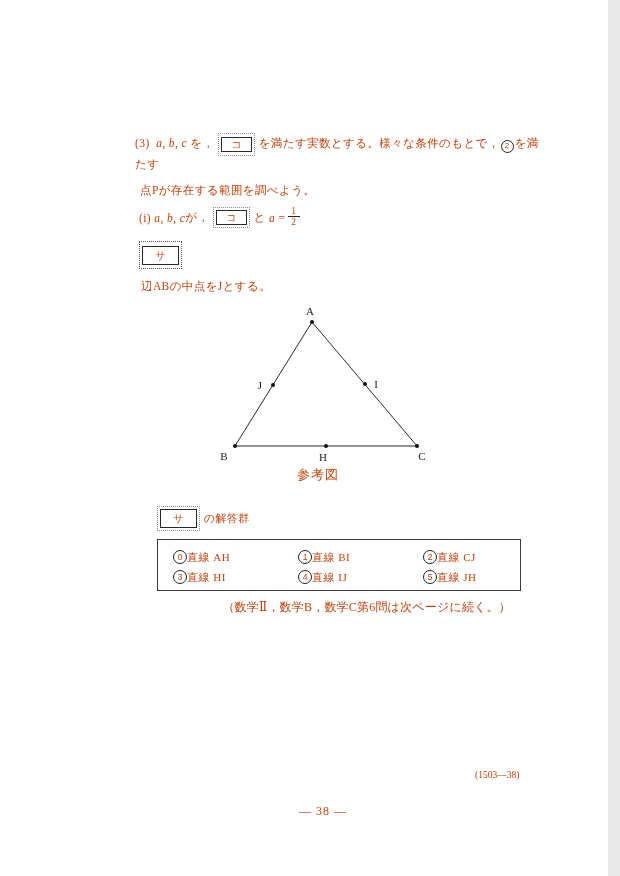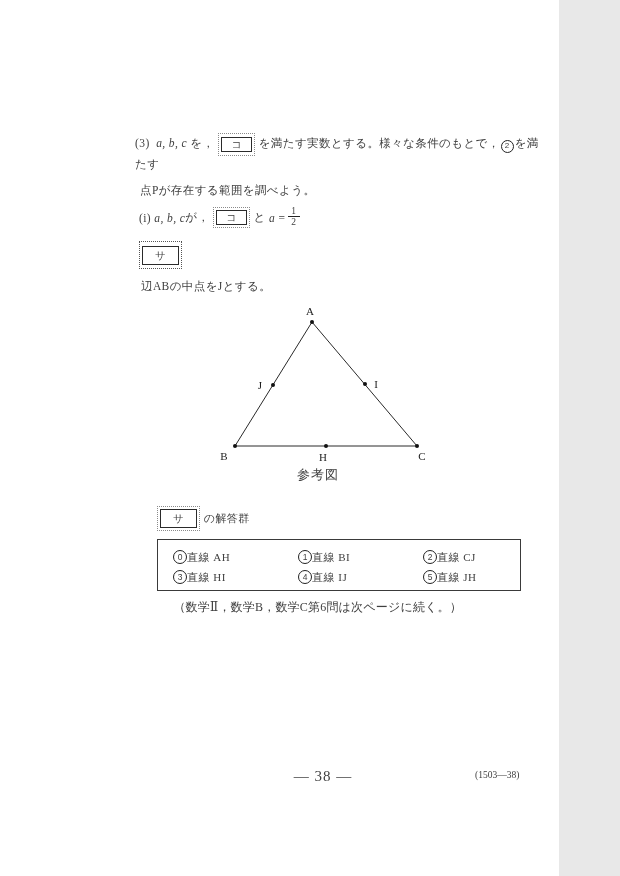--- a/index.html
+++ b/index.html
@@ -1,20 +1,20 @@
 <!DOCTYPE html>
 <html><head>
 <meta charset="utf-8">
 <style>
   html,body{margin:0;padding:0;background:#e8e8e8;}
   .page{
     position:relative;
-    width:559px;height:876px;
+    width:608px;height:876px;
     background:#ffffff;
-    color:#404040;
+    color:#c2410c;
     font-family:"Liberation Serif","DejaVu Serif",serif;
     overflow:hidden;
   }
   .jp{letter-spacing:0.4px;}
   .var{font-style:italic;font-family:"Liberation Serif","DejaVu Serif",serif;}
   
   .ansbox{
     display:inline-block;
     border:1px dotted #8a8a8a;
     padding:2px;
@@ -94,22 +94,22 @@
     display:flex;align-items:center;
     font-size:11px;
   }
   .opt .label{letter-spacing:0.5px;}
 
   .continue-note{
     position:absolute;right:97px;top:599px;
     font-size:12px;letter-spacing:0.2px;
   }
   .footer-page{
-    position:absolute;left:283px;top:768px;width:80px;
-    text-align:center;font-size:15px;letter-spacing:1px;
+    position:absolute;left:283px;top:804px;width:80px;
+    text-align:center;font-size:12px;letter-spacing:1px;
   }
   .footer-code{
     position:absolute;left:475px;top:770px;
     font-size:9.5px;
   }
 </style>
 </head>
 <body>
 
 <div class="page">

